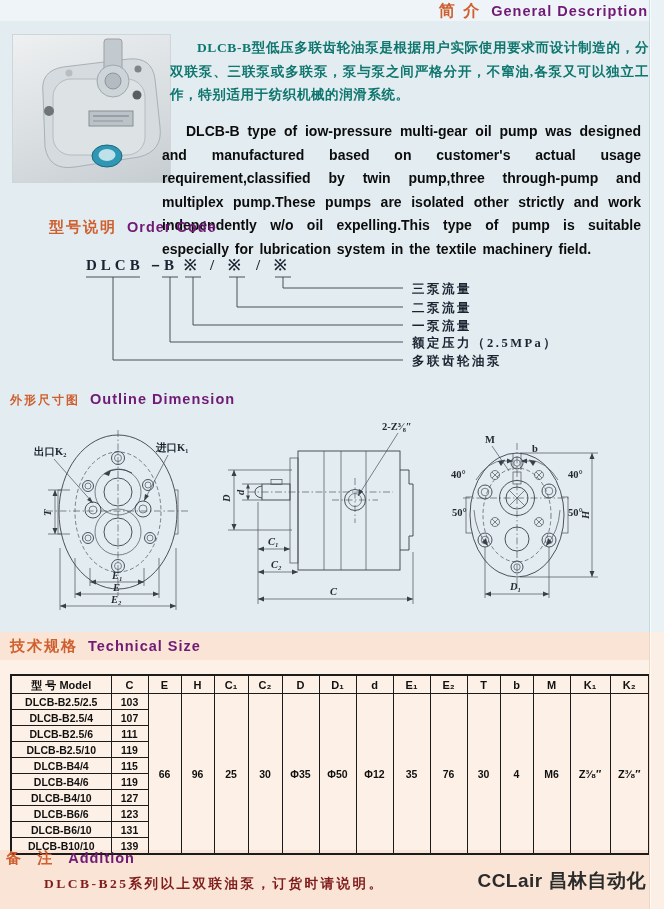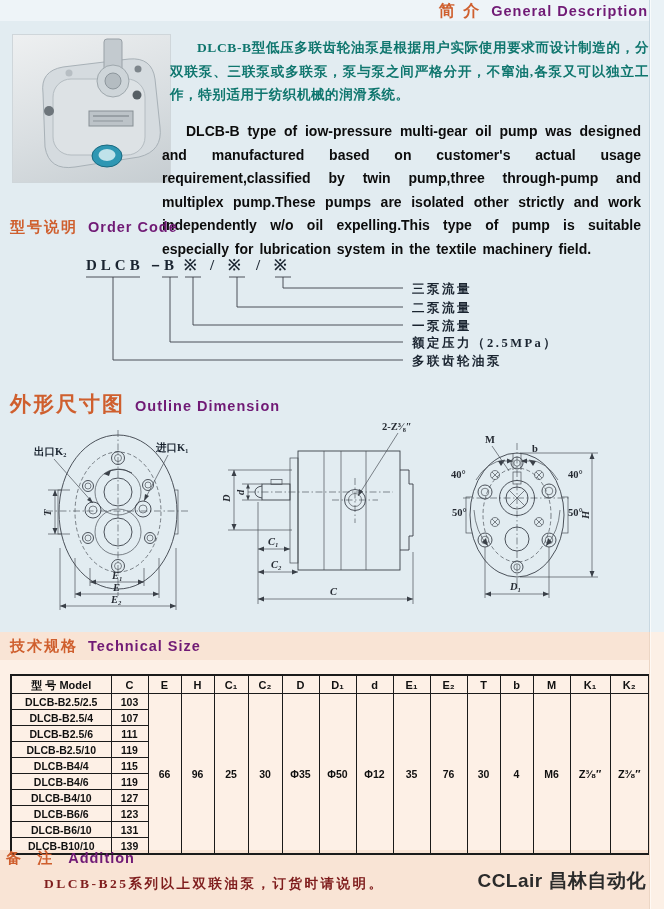--- a/index.html
+++ b/index.html
@@ -95,21 +95,21 @@
           <ellipse cx="94" cy="121" rx="15" ry="11" fill="#2f97b3" stroke="#1d6a80" stroke-width="1"></ellipse>
           <ellipse cx="94" cy="120" rx="8.5" ry="6" fill="#bfe2ea"></ellipse>
         </g>
       </svg>
     </div>
 
     <div class="abs" id="intro-cn" style="top:15px;">DLCB-B型低压多联齿轮油泵是根据用户实际使用要求而设计制造的，分双联泵、三联泵或多联泵，泵与泵之间严格分开，不窜油,各泵又可以独立工作，特别适用于纺织机械的润滑系统。</div>
     <div class="abs" id="intro-en" style="top:99px;">DLCB-B type of iow-pressure multi-gear oil pump was designed and manufactured based on customer's actual usage requirement,classified by twin pump,three through-pump and multiplex pump.These pumps are isolated other strictly and work independently w/o oil expelling.This type of pump is suitable especially for lubrication system in the textile machinery field.</div>
 
     <div class="abs sec-head" id="h-order" style="top:197px;">
-      <span class="sec-cn" style="font-size:15px;">型号说明</span><span class="sec-en">Order Code</span>
+      <span class="sec-cn" style="font-size:15px;margin-left:39px;">型号说明</span><span class="sec-en">Order Code</span>
     </div>
 
     <svg class="abs" style="left:60px;top:227px;" width="560" height="130" viewBox="0 0 560 130">
       <g>
         <text class="code-txt" x="26" y="22">DLCB</text>
         <text class="code-txt" x="88" y="22">－</text>
         <text class="code-txt" x="104" y="22">B</text>
         <text class="code-txt" x="124" y="22">※</text>
         <text class="code-txt" x="150" y="22">/</text>
         <text class="code-txt" x="168" y="22">※</text>
@@ -131,21 +131,21 @@
       <g>
         <text class="code-label" x="352" y="45">三泵流量</text>
         <text class="code-label" x="352" y="64">二泵流量</text>
         <text class="code-label" x="352" y="82">一泵流量</text>
         <text class="code-label" x="352" y="99">额定压力（2.5MPa）</text>
         <text class="code-label" x="352" y="117">多联齿轮油泵</text>
       </g>
     </svg>
 
     <div class="abs sec-head" id="h-outline" style="top:369px;">
-      <span class="sec-cn" style="font-size:21px;margin-top:44px;">外形尺寸图</span><span class="sec-en">Outline Dimension</span>
+      <span class="sec-cn" style="font-size:12px;margin-top:44px;">外形尺寸图</span><span class="sec-en">Outline Dimension</span>
     </div>
 
     <svg class="abs" style="left:8px;top:397px;" width="644" height="214" viewBox="0 0 644 214">
 
       <g>
         <rect class="lnthin" x="50" y="72" width="14" height="44"></rect>
         <rect class="lnthin" x="156" y="72" width="14" height="44"></rect>
         <ellipse class="ln fillbg" cx="110" cy="94" rx="59" ry="77"></ellipse>
         <ellipse class="dash" cx="110" cy="94" rx="43" ry="60"></ellipse>
         <line class="cl" x1="110" y1="12" x2="110" y2="178"></line>

